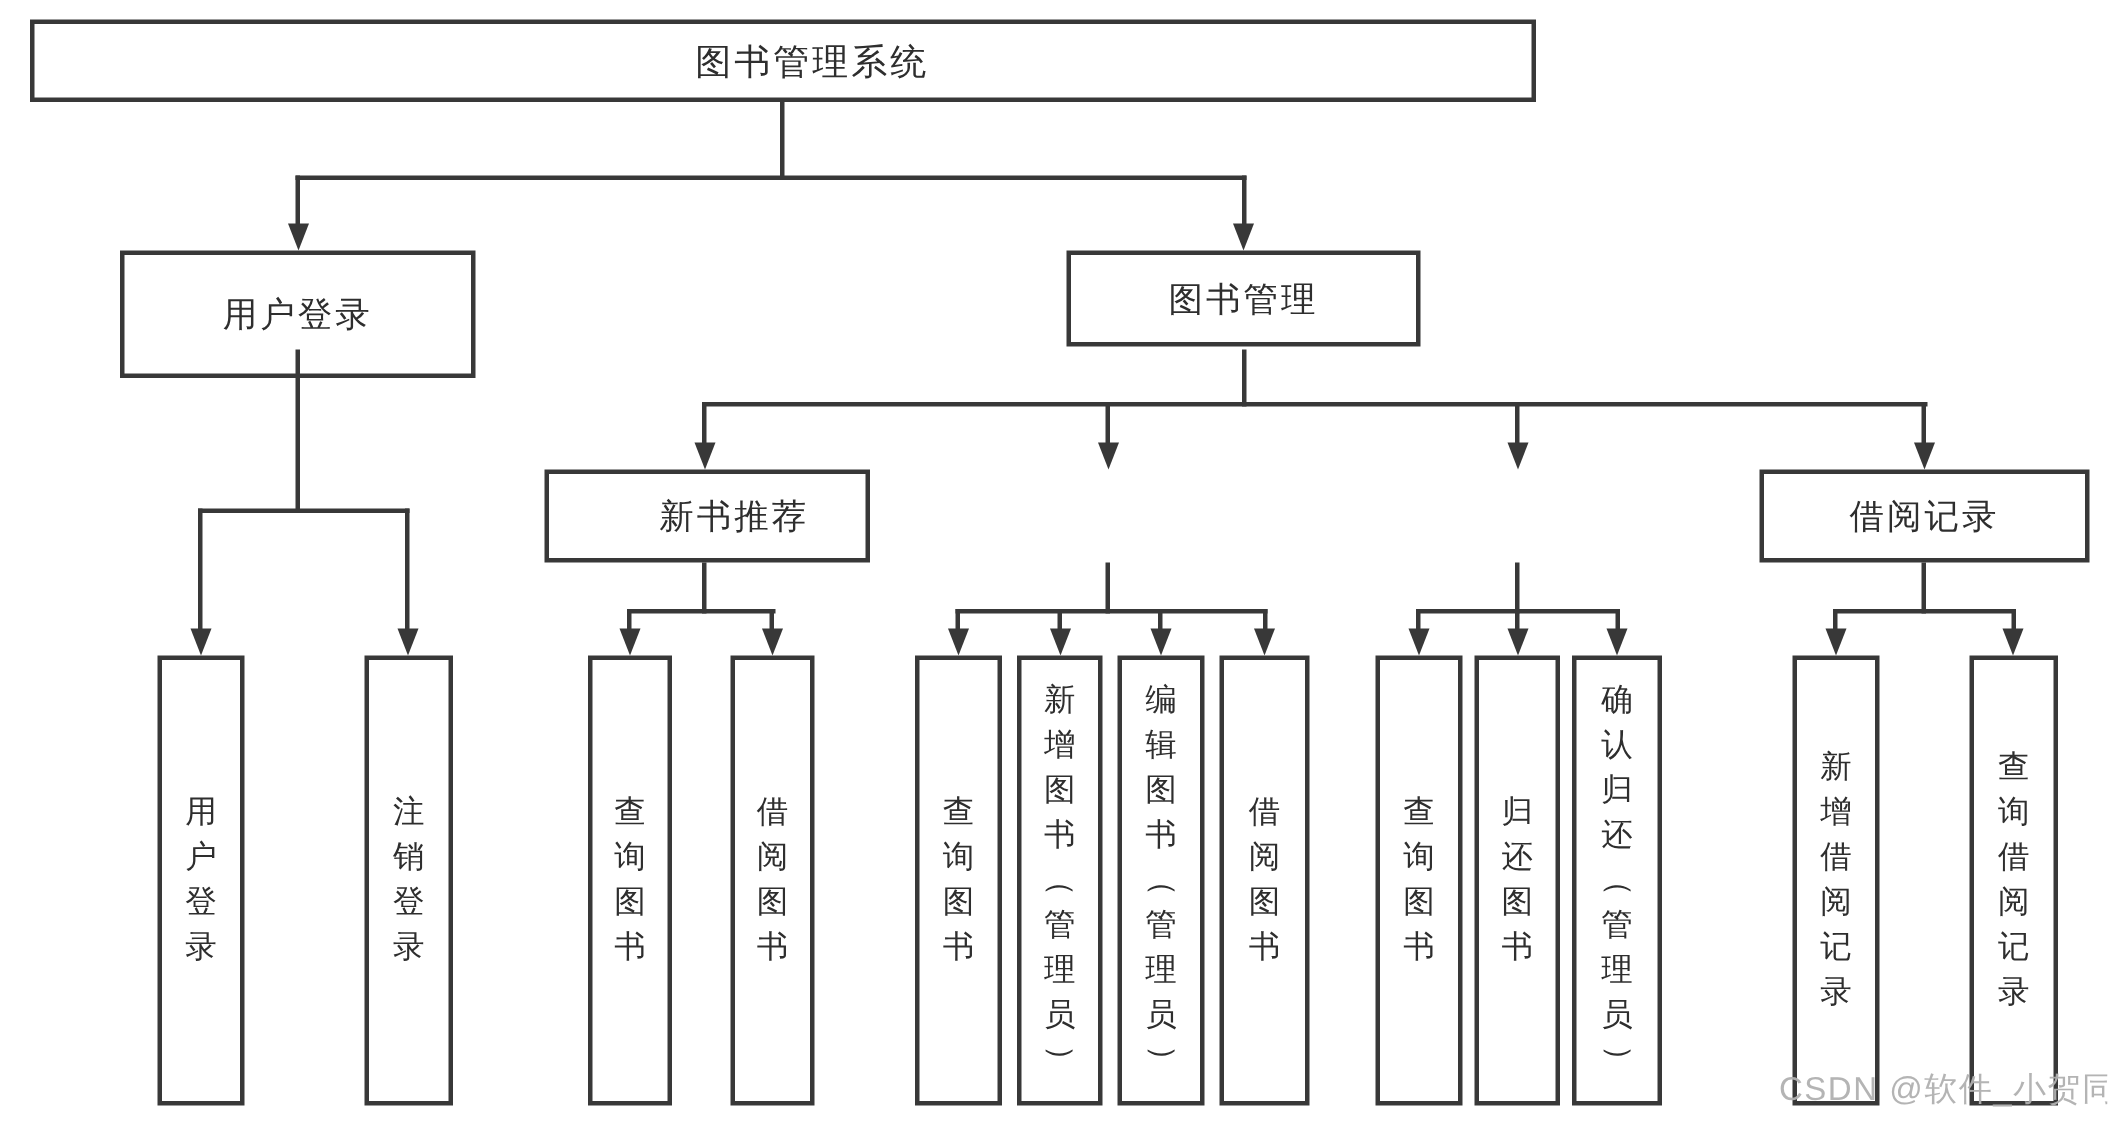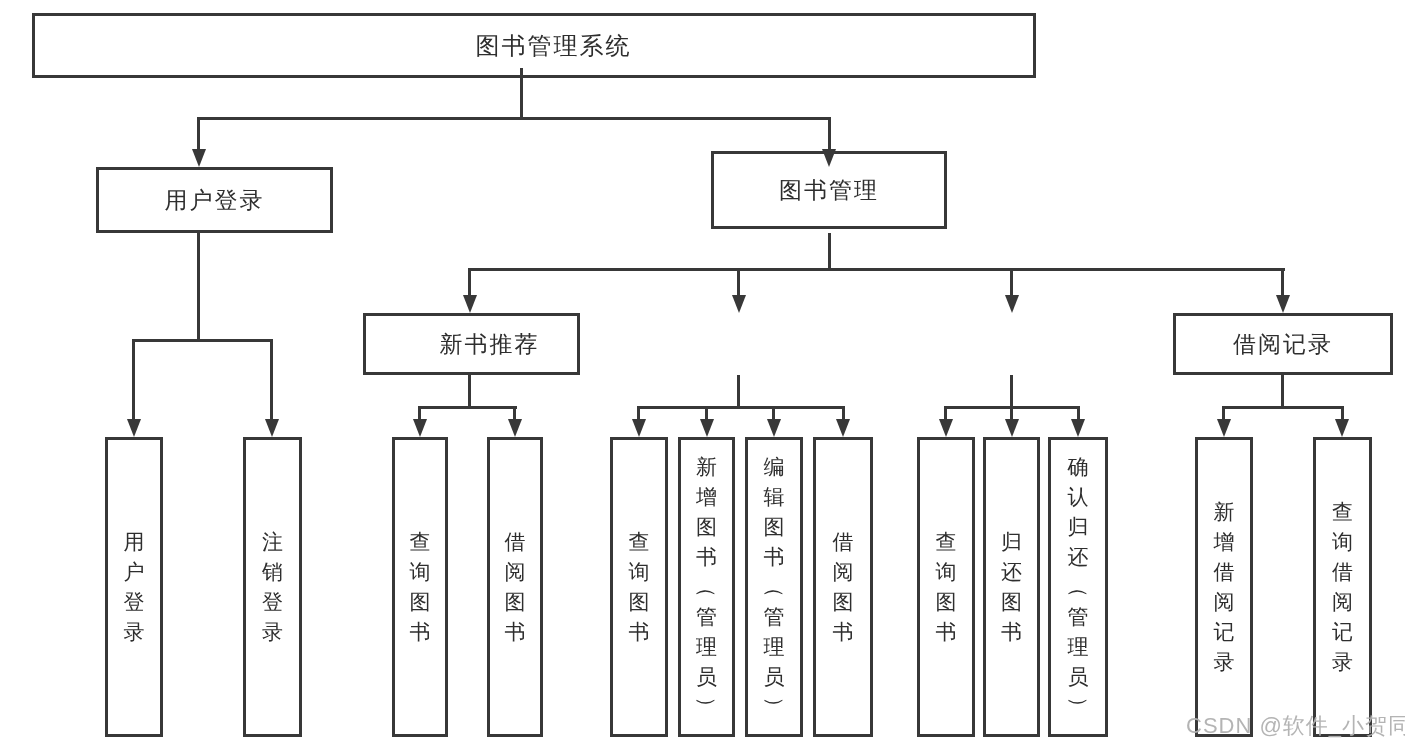--- a/index.html
+++ b/index.html
@@ -27,29 +27,29 @@
         border-left:7px solid transparent; border-right:7px solid transparent;
         border-top:18px solid #383838; }
   .watermark { position:absolute; left:1186px; top:711px; font-size:22px;
                color:rgba(176,176,176,0.95); letter-spacing:1px; white-space:nowrap; }
 </style>
 </head>
 <body>
 
 <div id="stage">
 
-  <div class="node root-box" style="left:32px; top:13px; width:1004px; height:65px;padding-left:39px;">
+  <div class="node root-box" style="left:20px; top:13px; width:1004px; height:55px;padding-left:39px;">
     <span>图书管理系统</span>
   </div>
 
-  <div class="node" style="left:80px; top:167px; width:237px; height:66px;margin-left:16px;">
+  <div class="node" style="left:80px; top:167px; width:237px; height:85px;">
     <span>用户登录</span>
   </div>
 
-  <div class="node" style="left:711px; top:151px; width:236px; height:78px;">
+  <div class="node" style="left:711px; top:167px; width:236px; height:64px;">
     <span>图书管理</span>
   </div>
 
   <div class="node" style="left:363px; top:313px; width:217px; height:62px;padding-left:36px;">
     <span>新书推荐</span>
   </div>
 
 
 
   <div class="node" style="left:1173px; top:313px; width:220px; height:62px;font-family:Liberation Mono, monospace;">

